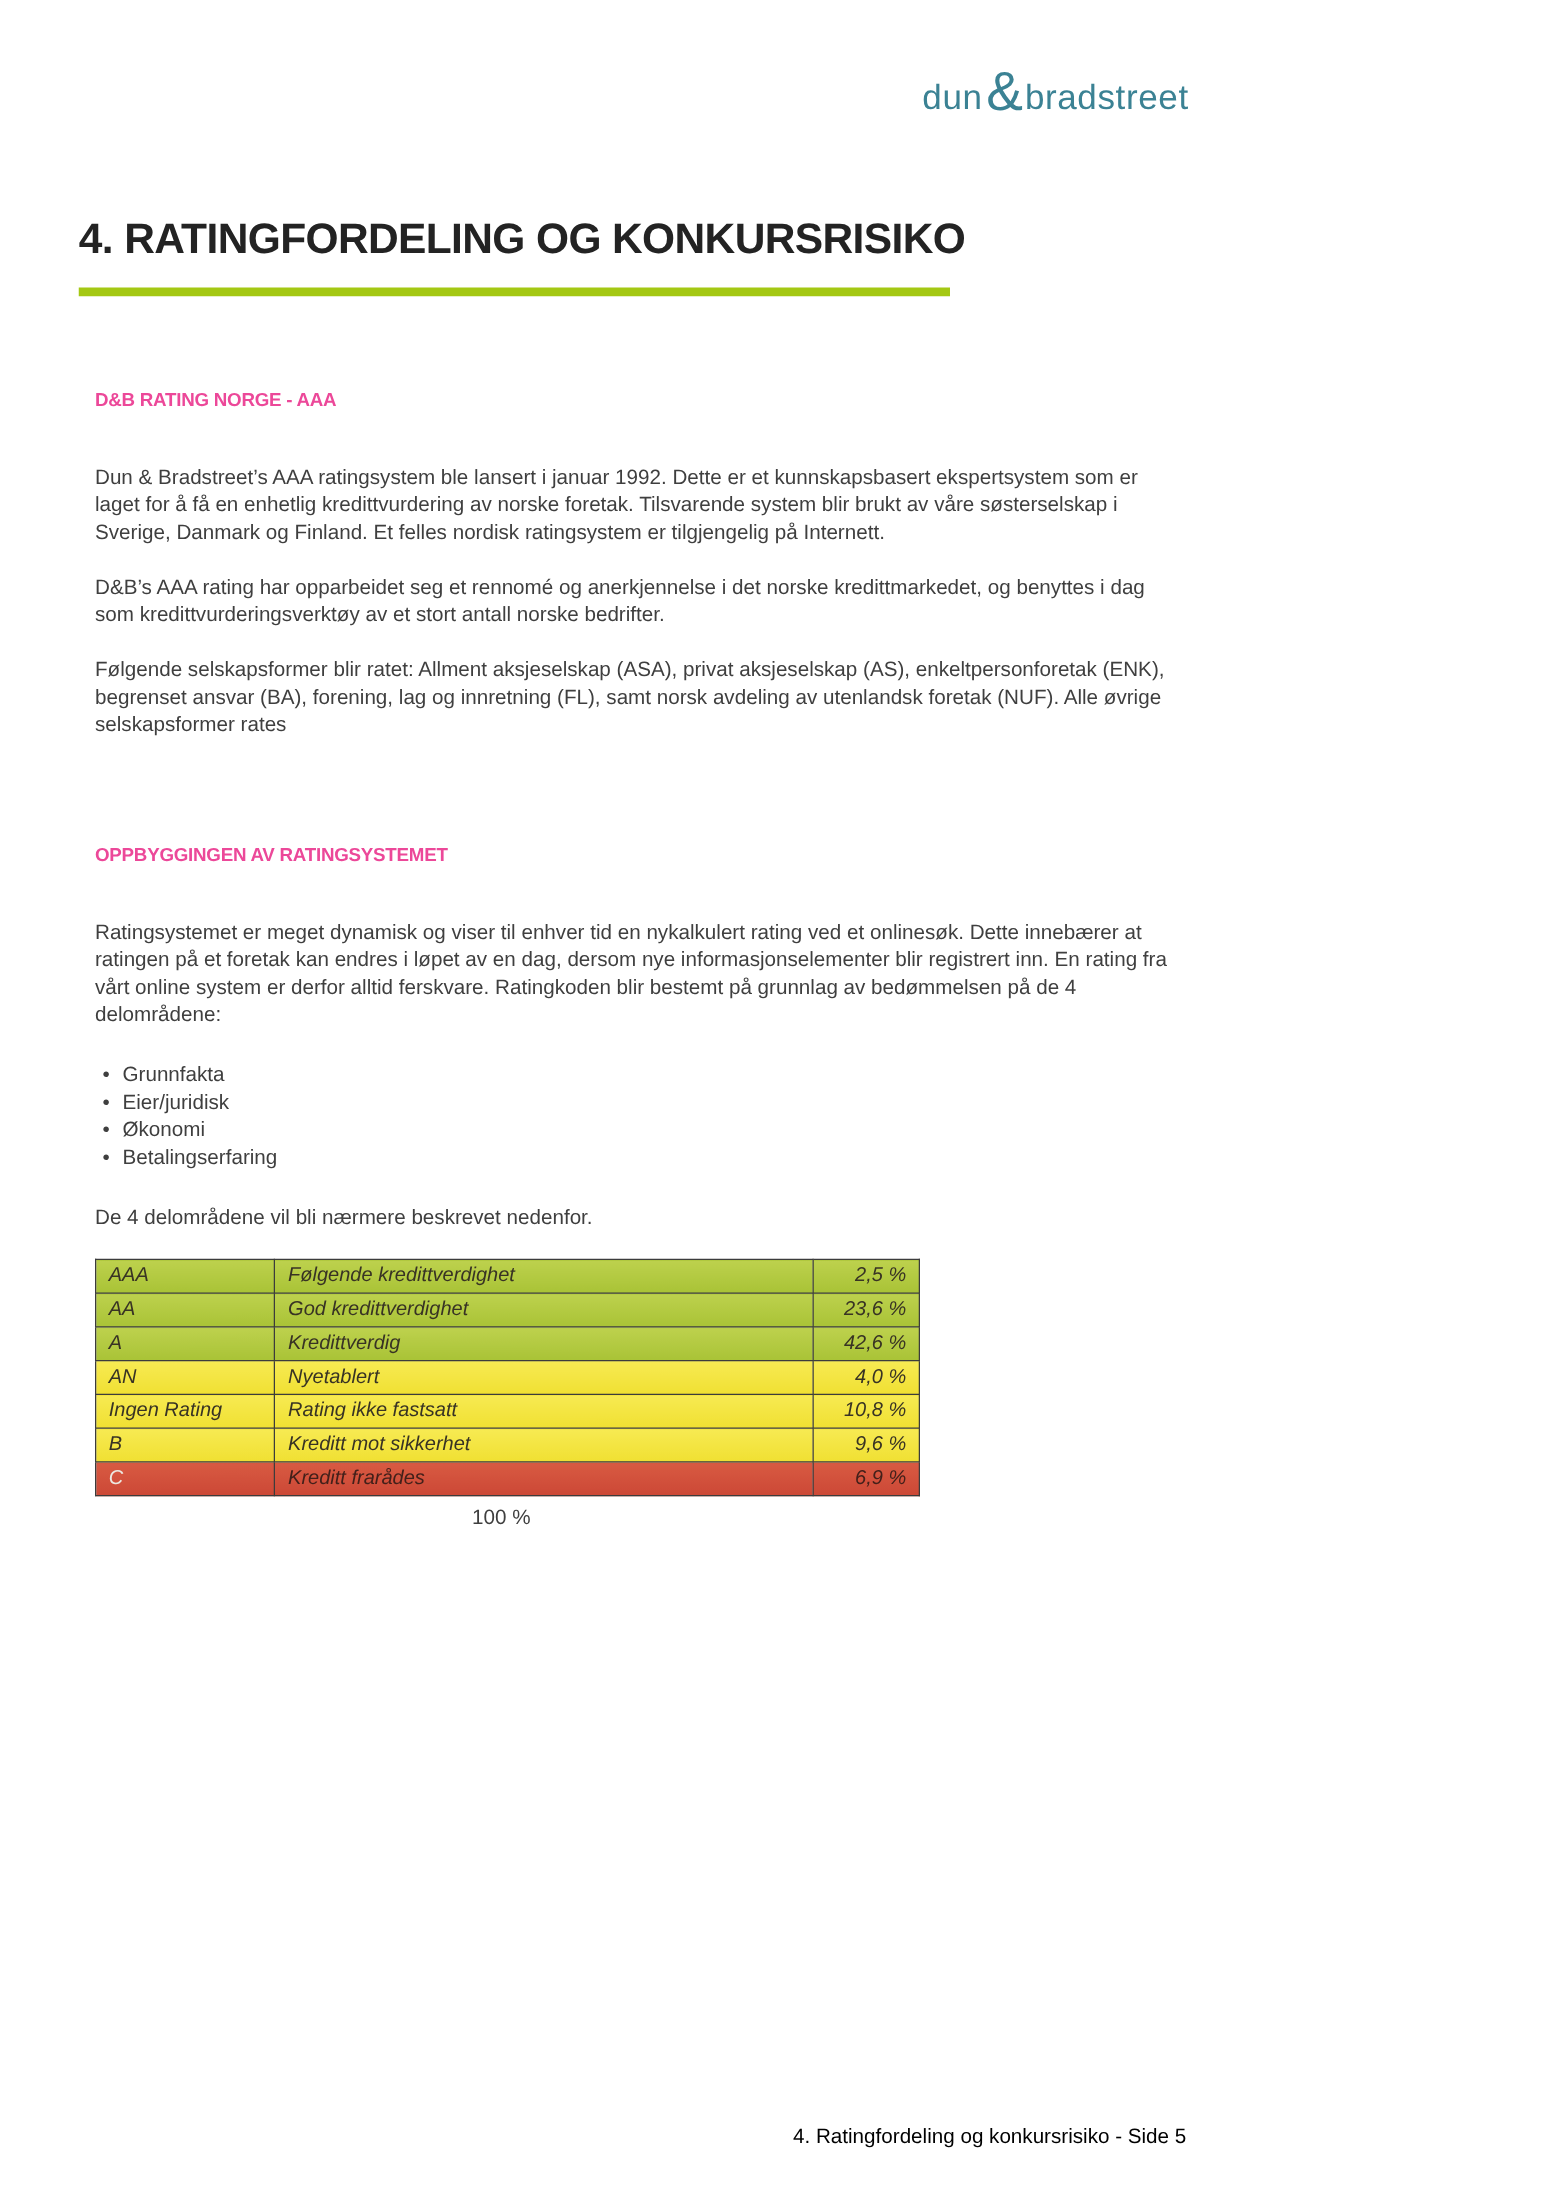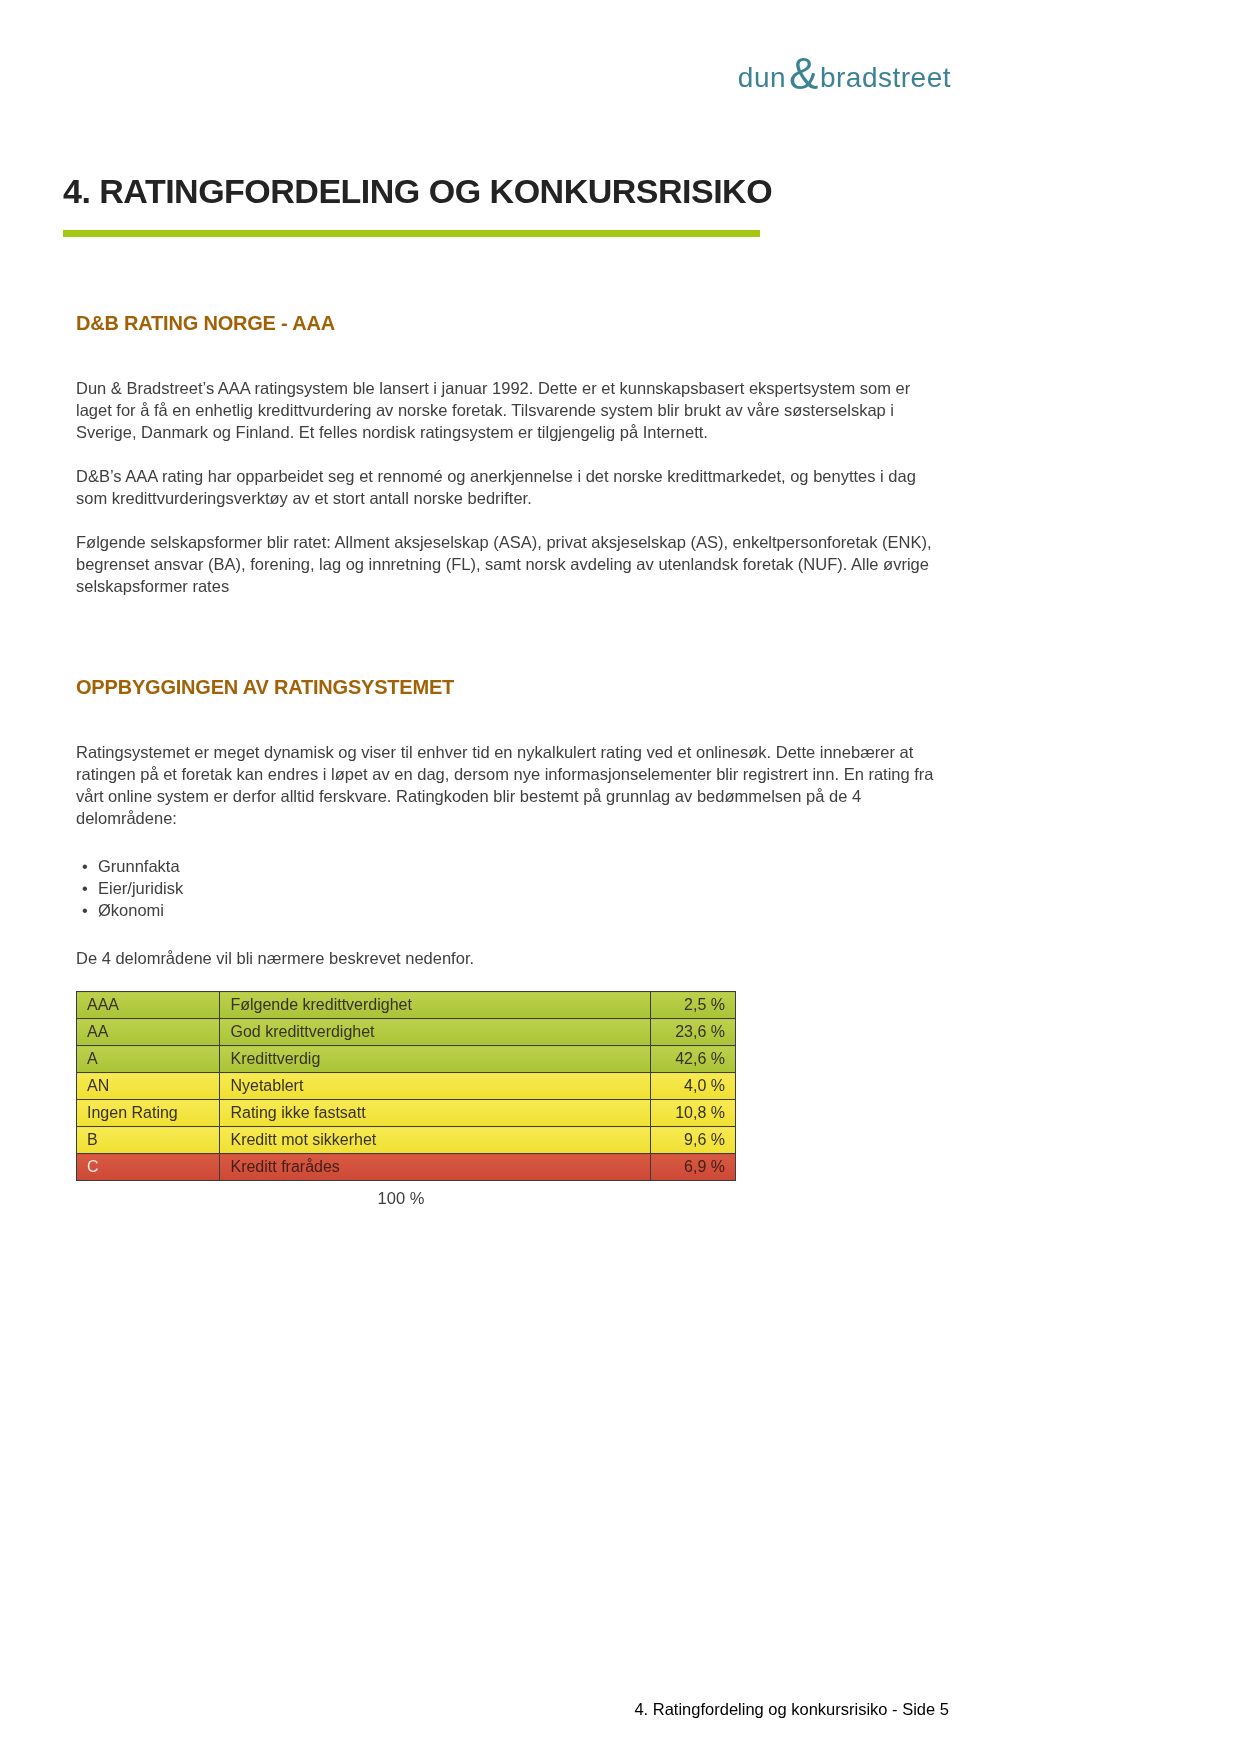--- a/index.html
+++ b/index.html
@@ -54,23 +54,23 @@
     position: absolute;
     top: 230px;
     left: 63px;
     width: 697px;
     height: 7px;
     background: #a4c813;
   }
 
   
   .section-heading {
-    font-size: 20px;
+    font-size: 15px;
     font-weight: bold;
-    color: #a16207;
+    color: #ec4899;
     letter-spacing: -0.2px;
   }
   .content { width: 868px; }
   .para {
     font-size: 16.5px;
     line-height: 22px;
     margin-bottom: 22px;
     color: #3f3f3f;
   }
   #section1 { position: absolute; top: 312px; left: 76px; }
@@ -94,20 +94,21 @@
     left: 0;
     top: 0;
   }
 
   
   .rating-table {
     border-collapse: collapse;
     margin-top: 8px;
     table-layout: fixed;
     width: 660px;
+    font-style: italic;
   }
   .rating-table td {
     border: 1px solid #3c3c3c;
     height: 27px;
     padding: 2px 10px;
     font-size: 16px;
     vertical-align: middle;
     color: #383324;
   }
   .col-code { width: 140px; }
@@ -159,20 +160,21 @@
   </div>
 
   <div id="section2" class="content">
     <h2 class="section-heading">OPPBYGGINGEN AV RATINGSYSTEMET</h2>
     <p class="para">Ratingsystemet er meget dynamisk og viser til enhver tid en nykalkulert rating ved et onlinesøk. Dette innebærer at ratingen på et foretak kan endres i løpet av en dag, dersom nye informasjonselementer blir registrert inn. En rating fra vårt online system er derfor alltid ferskvare. Ratingkoden blir bestemt på grunnlag av bedømmelsen på de 4 delområdene:</p>
 
     <ul class="bullets">
       <li>Grunnfakta</li>
       <li>Eier/juridisk</li>
       <li>Økonomi</li>
+      <li>Betalingserfaring</li>
     </ul>
 
     <p class="para">De 4 delområdene vil bli nærmere beskrevet nedenfor.</p>
 
     <table class="rating-table">
       <tbody>
         <tr class="tier-green">
           <td class="col-code">AAA</td>
           <td class="col-desc">Følgende kredittverdighet</td>
           <td class="col-pct">2,5 %</td>

